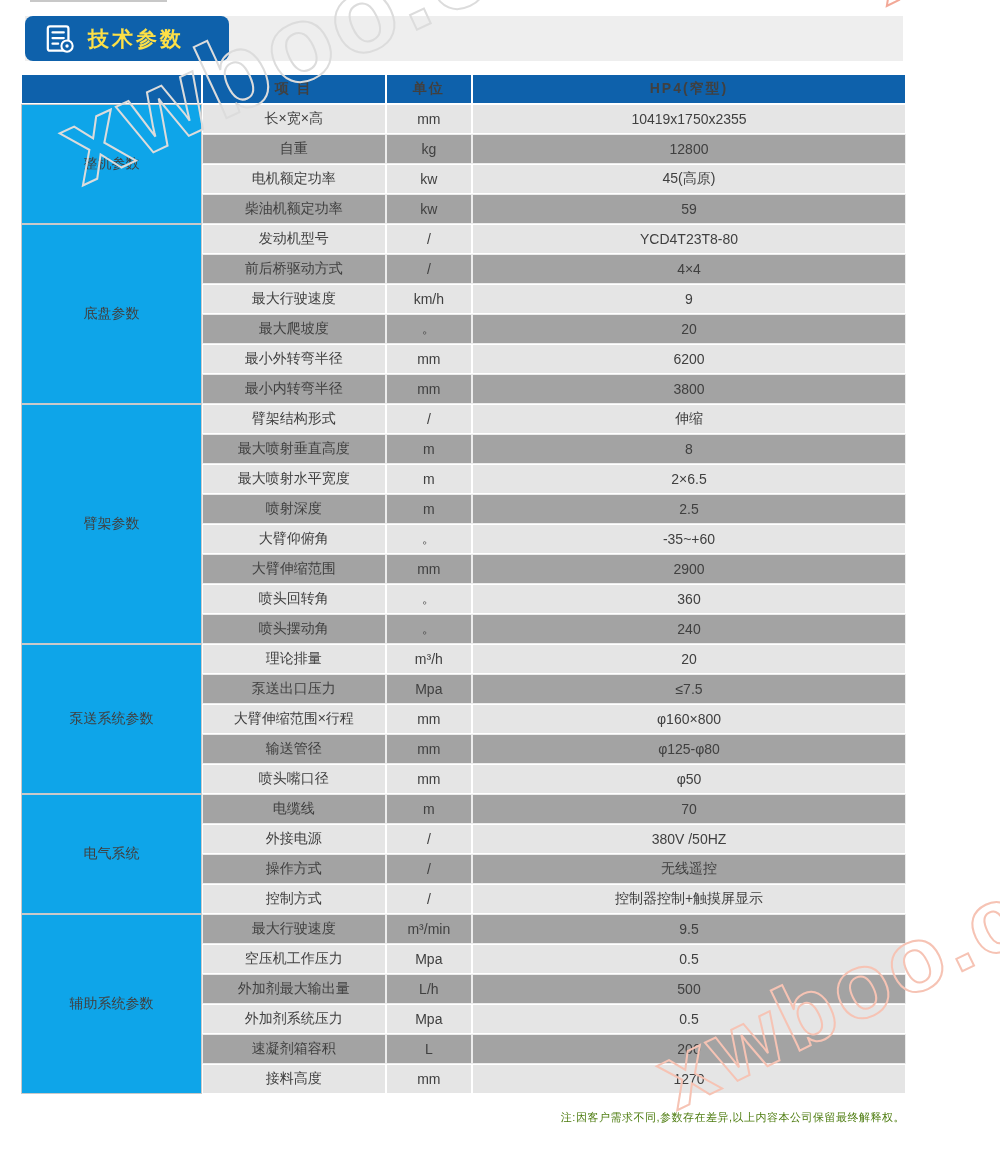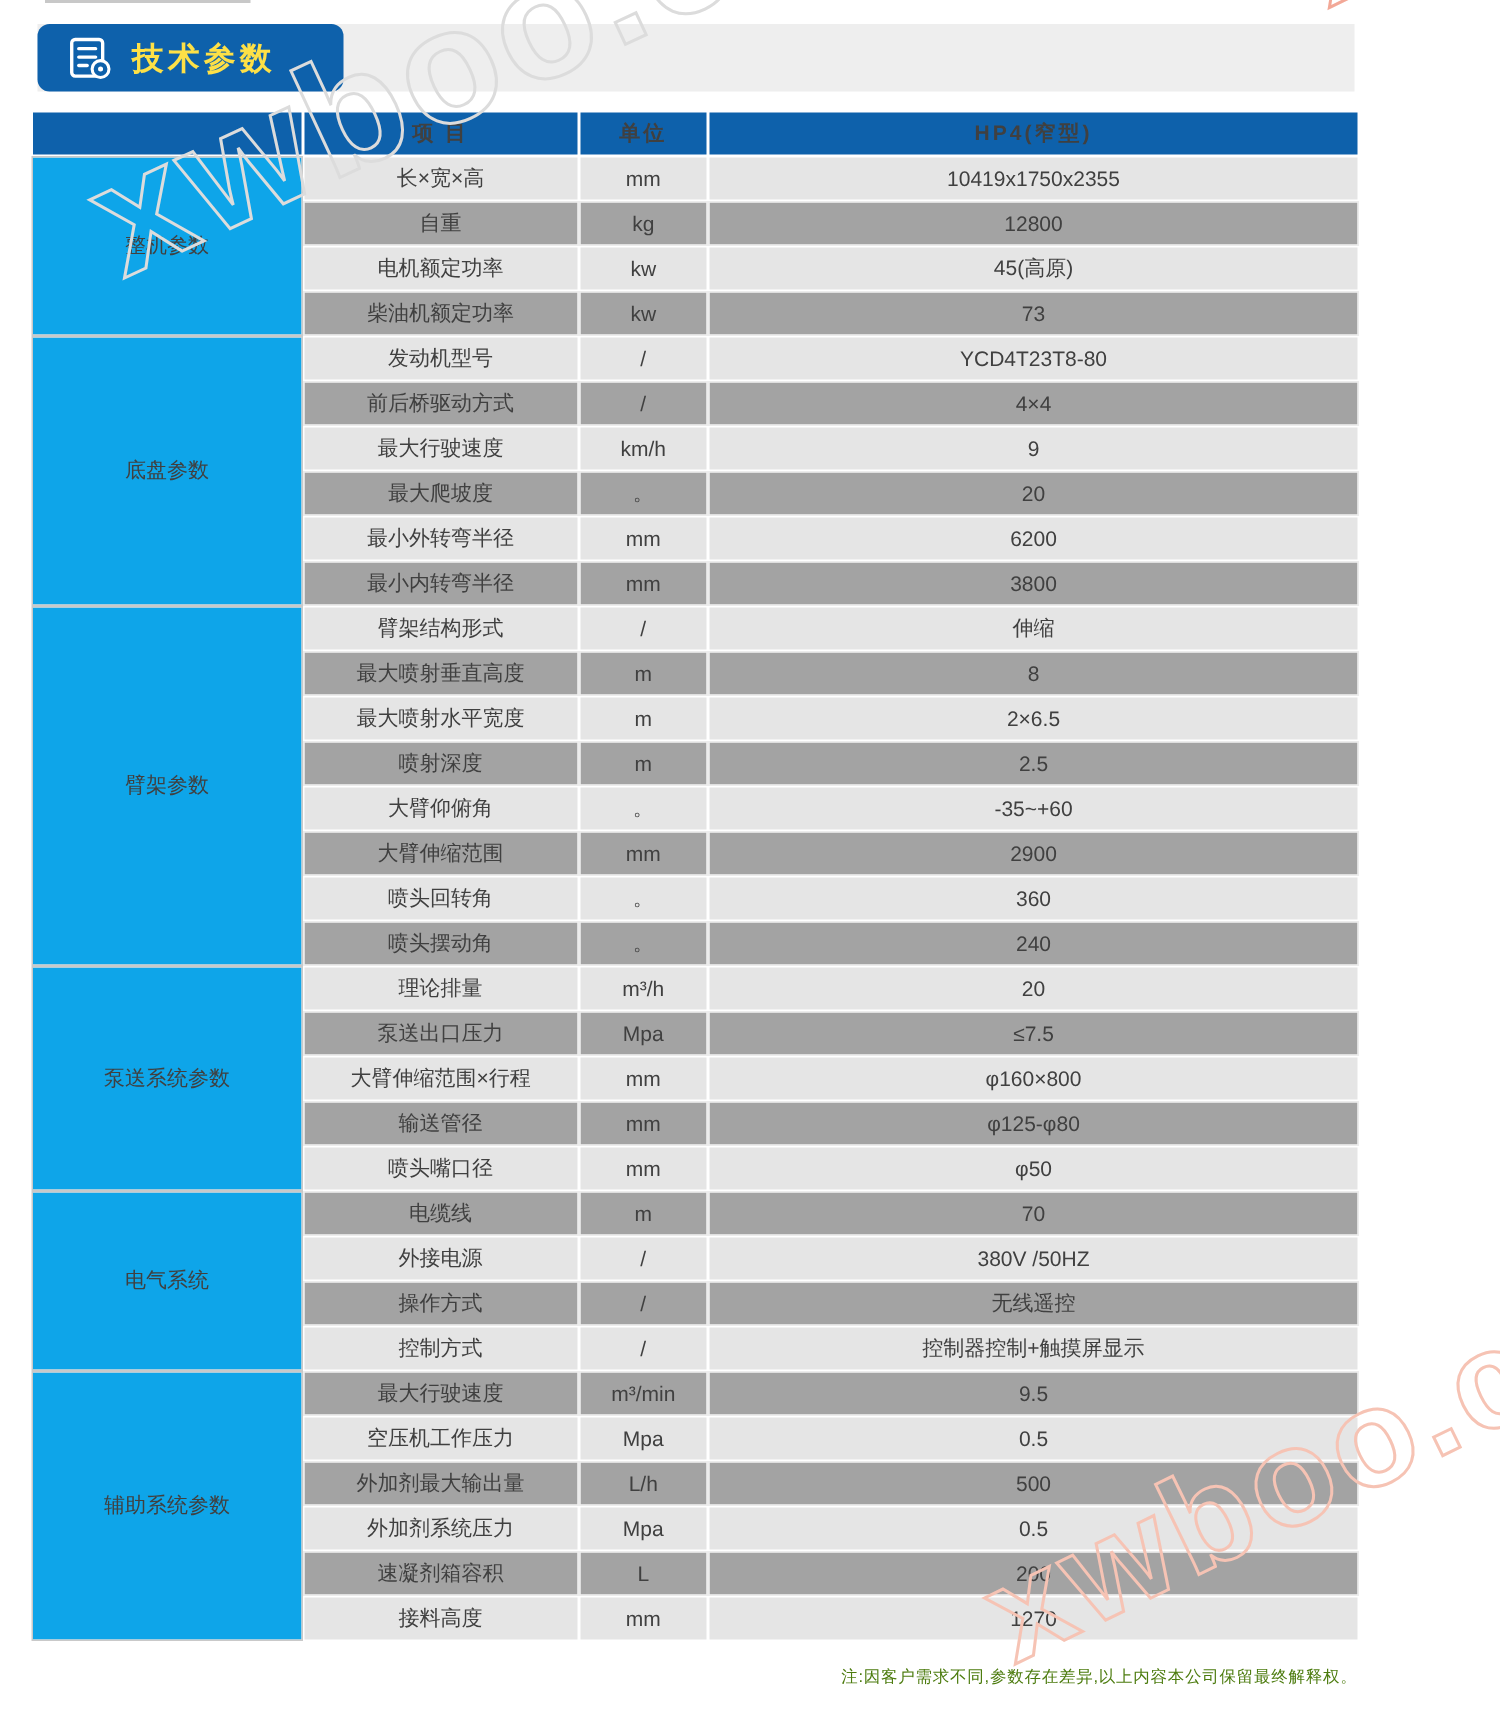--- a/index.html
+++ b/index.html
@@ -100,21 +100,21 @@
             <td class="plain">12800</td>
           </tr>
           <tr>
             <td class="shade">电机额定功率</td>
             <td class="shade">kw</td>
             <td class="shade">45(高原)</td>
           </tr>
           <tr>
             <td class="plain">柴油机额定功率</td>
             <td class="plain">kw</td>
-            <td class="plain">73</td>
+            <td class="plain">59</td>
           </tr>
           <tr>
             <td class="group-cell" rowspan="6">底盘参数</td>
             <td class="shade">发动机型号</td>
             <td class="shade">/</td>
             <td class="shade">YCD4T23T8-80</td>
           </tr>
           <tr>
             <td class="plain">前后桥驱动方式</td>
             <td class="plain">/</td>

